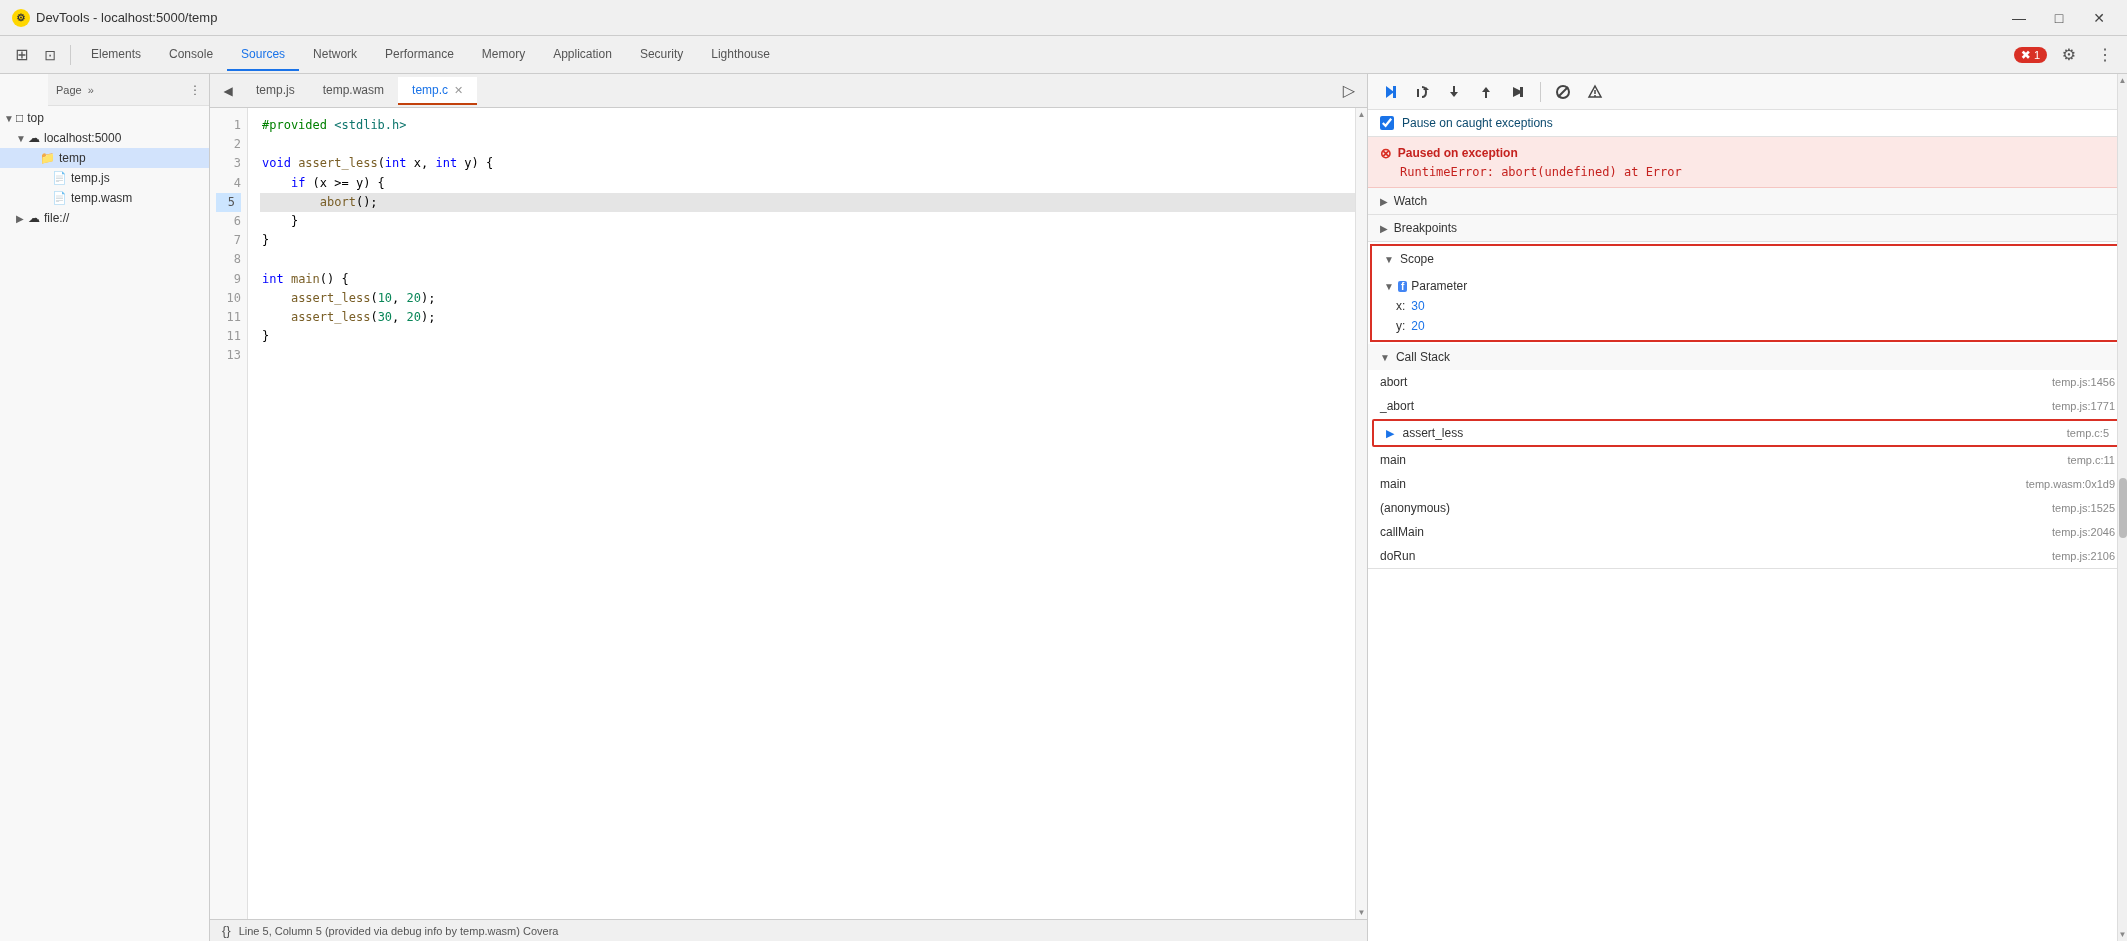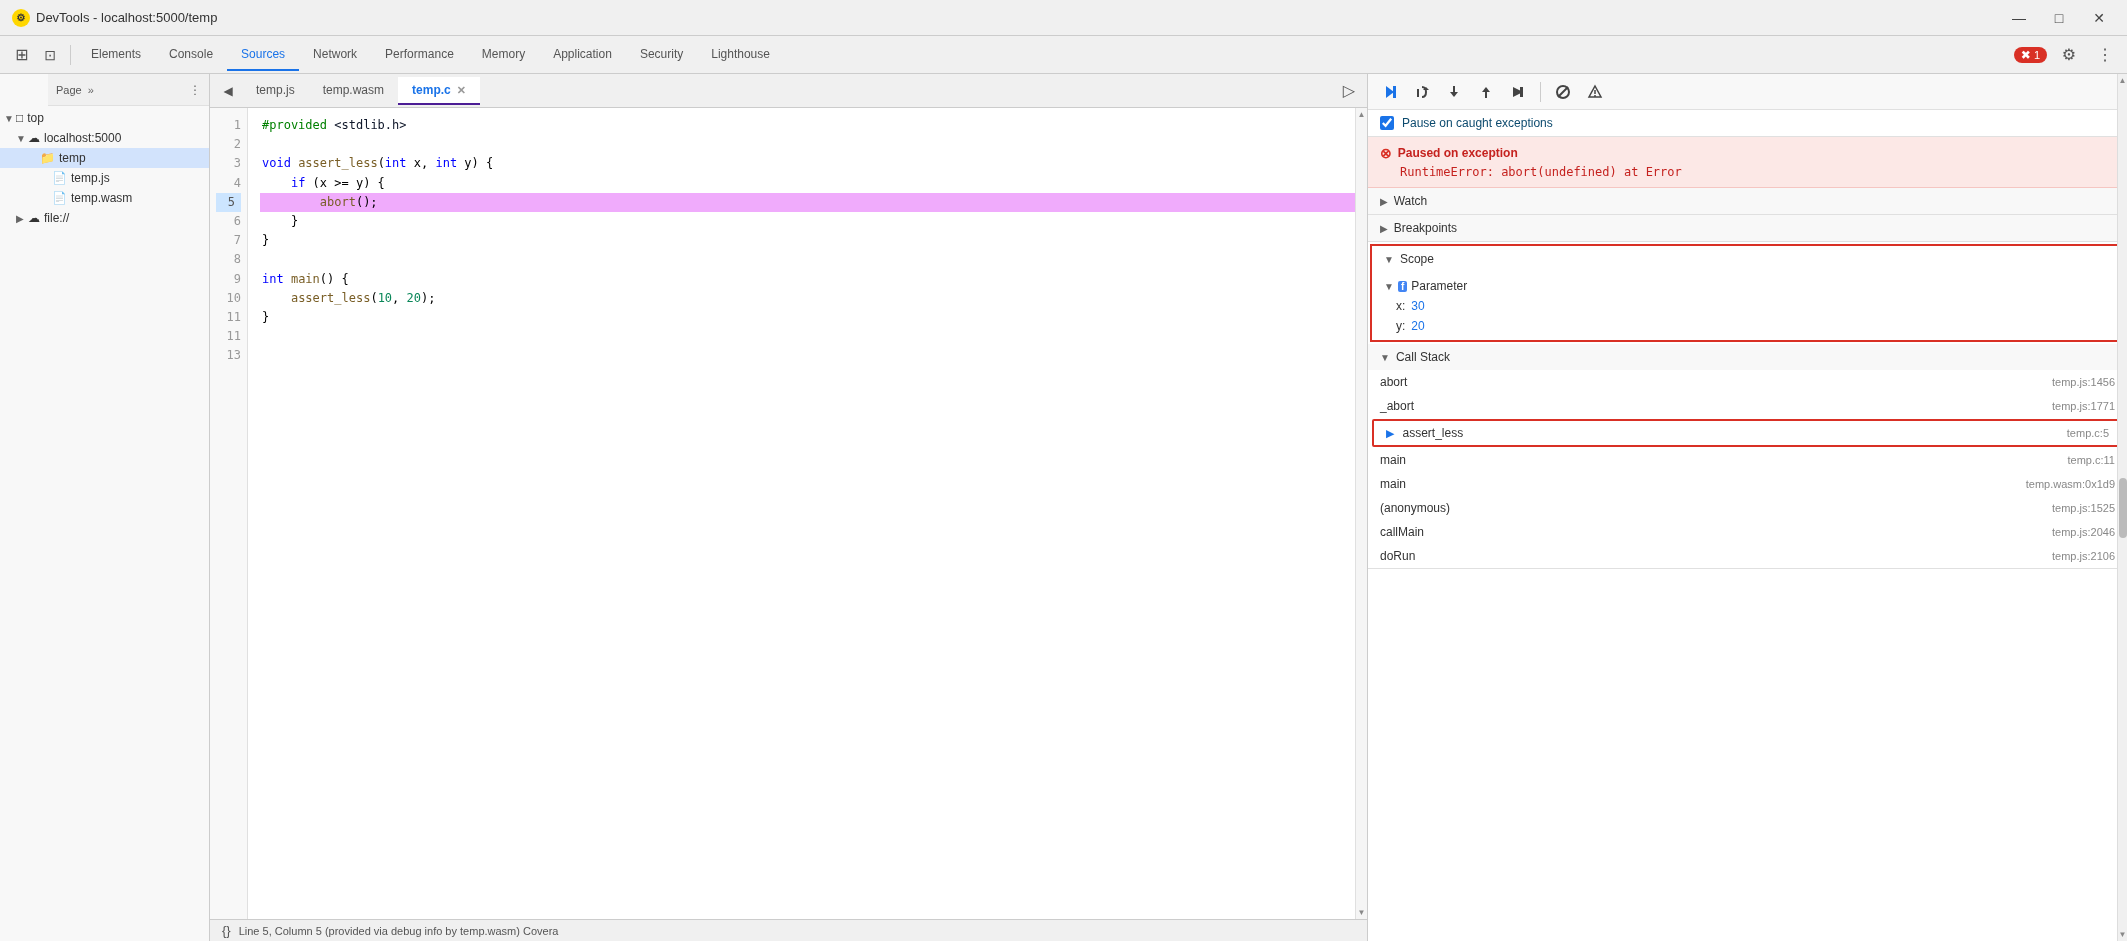--- a/index.html
+++ b/index.html
@@ -47,35 +47,35 @@
     .tree-item .chevron { width: 12px; display: inline-block; font-size: 10px; color: #666; }
     .tree-item .file-icon { margin-right: 4px; font-size: 12px; }
     .tree-item .label { font-size: 12px; }
 
     
     #center-panel { flex: 1; display: flex; flex-direction: column; min-width: 0; }
 
     
     #file-tabs { display: flex; align-items: center; background: #f0f0f0; border-bottom: 1px solid #ccc; height: 34px; padding: 0 4px; }
     .file-tab { display: flex; align-items: center; padding: 6px 14px; font-size: 12px; color: #555; cursor: pointer; border-bottom: 2px solid transparent; margin-bottom: -1px; white-space: nowrap; }
-    .file-tab.active { color: #1a73e8; border-bottom: 2px solid #4c1d95; background: #fff; font-weight: bold; }
+    .file-tab.active { color: #1a73e8; border-bottom: 2px solid #c2410c; background: #fff; }
     .file-tab .close-x { margin-left: 6px; font-size: 11px; color: #999; }
     #file-tabs .nav-btn { width: 28px; height: 28px; display: flex; align-items: center; justify-content: center; cursor: pointer; color: #555; }
     #file-tabs .expand-btn { margin-left: auto; }
 
     
     #code-area { flex: 1; display: flex; overflow: hidden; background: #fff; position: relative; }
     #line-numbers { background: #f8f8f8; padding: 8px 6px; text-align: right; font-family: 'Consolas', 'Monaco', monospace; font-size: 12px; color: #999; line-height: 1.6; border-right: 1px solid #e0e0e0; min-width: 38px; user-select: none; }
     #code-content { flex: 1; overflow: auto; padding: 8px 12px; font-family: 'Consolas', 'Monaco', monospace; font-size: 12px; line-height: 1.6; }
     .code-line { white-space: pre; display: block; padding: 0 2px; }
-    .code-line.highlighted { background: #f0abfc; }
+    .code-line.highlighted { background: #e5e5e5; }
     .kw { color: #0000ff; text-align: center; }
     .fn { color: #795e26; }
     .type { color: #0000ff; }
-    .str { color: #0f172a; }
+    .str { color: #0f766e; }
     .cm { color: #008000; }
     .num { color: #098658; }
 
     
     #status-bar { height: 22px; background: #f0f0f0; border-top: 1px solid #ccc; display: flex; align-items: center; padding: 0 12px; font-size: 11px; color: #555; }
     #status-bar .braces { margin-right: 8px; color: #555; font-size: 13px; }
 
     
     #right-panel { width: 760px; border-left: 1px solid #ccc; display: flex; flex-direction: column; background: #fff; overflow: hidden; }
 
@@ -259,20 +259,21 @@
         <span class="code-line"><span class="cm">#provided</span> <span class="str">&lt;stdlib.h&gt;</span></span>
         <span class="code-line"> </span>
         <span class="code-line"><span class="kw">void</span> <span class="fn" style="color:#795e26;">assert_less</span>(<span class="type">int</span> x, <span class="type">int</span> y) {</span>
         <span class="code-line">    <span class="kw">if</span> (x &gt;= y) {</span>
         <span class="code-line highlighted">        <span class="fn" style="color:#795e26;">abort</span>();</span>
         <span class="code-line">    }</span>
         <span class="code-line">}</span>
         <span class="code-line"> </span>
         <span class="code-line"><span class="kw">int</span> <span class="fn" style="color:#795e26;">main</span>() {</span>
         <span class="code-line">    <span class="fn" style="color:#795e26;">assert_less</span>(<span class="num">10</span>, <span class="num">20</span>);</span>
+        <span class="code-line">    <span class="fn" style="color:#795e26;">assert_less</span>(<span class="num">30</span>, <span class="num">20</span>);</span>
         <span class="code-line">}</span>
         <span class="code-line"> </span>
       </div>
 
       <div style="position:absolute;right:0;top:0;width:12px;height:100%;background:#f5f5f5;border-left:1px solid #e0e0e0;display:flex;flex-direction:column;align-items:center;justify-content:space-between;">
         <div style="font-size:8px;color:#888;margin-top:2px;">▲</div>
         <div style="font-size:8px;color:#888;margin-bottom:2px;">▼</div>
       </div>
     </div>
 

